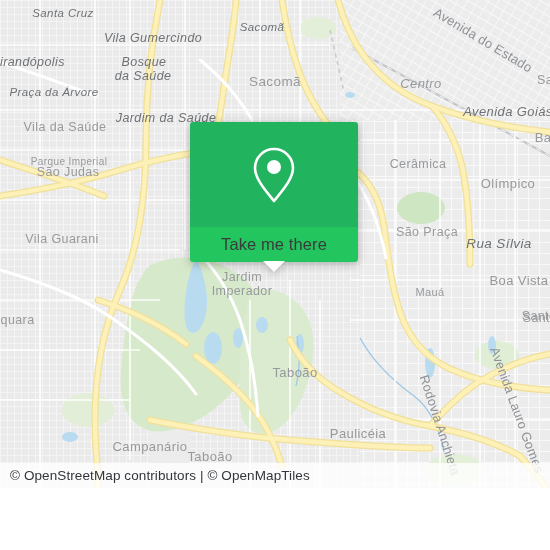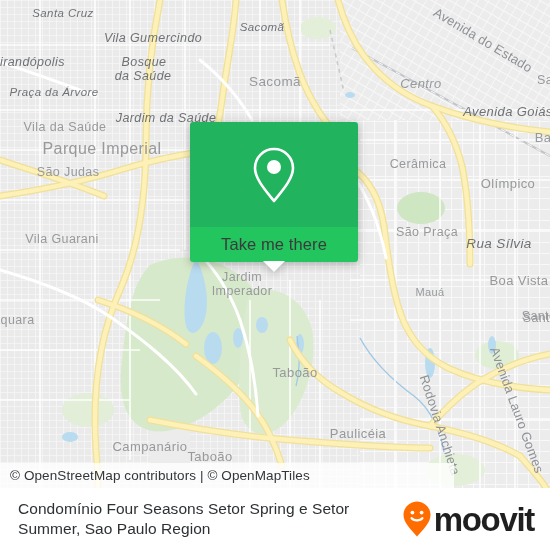--- a/index.html
+++ b/index.html
@@ -89,21 +89,21 @@
     border-left: 11px solid transparent;
     border-right: 11px solid transparent;
     border-top: 11px solid #fdfdfd;
   }
 
   
   #attribution {
     position: absolute;
     left: 0;
     top: 463px;
-    width: 454px;
+    width: 550px;
     height: 25px;
     background: rgba(255,255,255,0.80);
     display: flex;
     align-items: center;
     box-sizing: border-box;
     padding-left: 10px;
   }
   #attribution-text {
     font-size: 13.5px;
     color: #32363a;
@@ -302,21 +302,21 @@
         <div class="maplabel" style="left: 275px; top: 81px; font-size: 13.5px;">Sacomã</div>
         <div class="maplabel dark" style="left: 27px; top: 62px; font-size: 12.5px;">Mirandópolis</div>
         <div class="maplabel dark" style="left: 144px; top: 62px; font-size: 12.5px;">Bosque</div>
         <div class="maplabel dark" style="left: 143px; top: 76px; font-size: 12.5px;">da Saúde</div>
         <div class="maplabel dark" style="left: 54px; top: 86px; font-size: 11.5px; margin-top: 6px;">Praça da Árvore</div>
         <div class="maplabel" style="left: 421px; top: 83px; font-size: 13px; font-style: italic;">Centro</div>
         <div class="maplabel road" style="left: 483px; top: 40px; font-size: 13px; transform: translate(-50%, -50%) rotate(31deg);">Avenida do Estado</div>
         <div class="maplabel dark" style="left: 508px; top: 111px; font-size: 13px;">Avenida Goiás</div>
         <div class="maplabel dark" style="left: 166px; top: 118px; font-size: 12.5px;">Jardim da Saúde</div>
         <div class="maplabel" style="left: 65px; top: 127px; font-size: 12.5px;">Vila da Saúde</div>
-        <div class="maplabel" style="left: 69px; top: 149px; font-size: 16px; margin-left: 33px;">Parque Imperial</div>
+        <div class="maplabel" style="left: 69px; top: 161px; font-size: 10px;">Parque Imperial</div>
         <div class="maplabel" style="left: 418px; top: 164px; font-size: 12.5px;">Cerâmica</div>
         <div class="maplabel" style="left: 508px; top: 183px; font-size: 13px;">Olímpico</div>
         <div class="maplabel" style="left: 68px; top: 172px; font-size: 12.5px;">São Judas</div>
         <div class="maplabel" style="left: 427px; top: 232px; font-size: 12.5px;">São Praça</div>
         <div class="maplabel dark" style="left: 499px; top: 243px; font-size: 13.5px;">Rua Sílvia</div>
         <div class="maplabel" style="left: 62px; top: 239px; font-size: 12.5px;">Vila Guarani</div>
         <div class="maplabel" style="left: 242px; top: 277px; font-size: 12.5px;">Jardim</div>
         <div class="maplabel" style="left: 242px; top: 291px; font-size: 12.5px;">Imperador</div>
         <div class="maplabel" style="left: 519px; top: 280px; font-size: 13px;">Boa Vista</div>
         <div class="maplabel" style="left: 430px; top: 292px; font-size: 11px;">Mauá</div>
@@ -345,27 +345,14 @@
         <span id="popup-label">Take me there</span>
         <span id="popup-tail"></span>
       </div>
     </div>
 
     <div id="attribution">
       <span id="attribution-text">© OpenStreetMap contributors | © OpenMapTiles</span>
     </div>
   </div>
 
-  <div id="footer">
-    <div id="footer-title">Condomínio Four Seasons Setor Spring e Setor Summer, Sao Paulo Region</div>
-    <div id="brand">
-      <svg width="30" height="38" viewBox="0 0 30 38">
-        <path d="M15 1.5 C7.6 1.5 1.5 7.6 1.5 15 C1.5 23 10 30.5 15 36.5
-                 C20 30.5 28.5 23 28.5 15 C28.5 7.6 22.4 1.5 15 1.5 Z" fill="#ff6d00"></path>
-        <circle cx="10.4" cy="12.6" r="1.9" fill="#ffffff"></circle>
-        <circle cx="19.6" cy="12.6" r="1.9" fill="#ffffff"></circle>
-        <path d="M9.6 18.2 C11.6 21.2 18.4 21.2 20.4 18.2" stroke="#ffffff" stroke-width="2.3" fill="none" stroke-linecap="round"></path>
-      </svg>
-      <span id="brand-wordmark">moovit</span>
-    </div>
-  </div>
 
 </div>
 
 </body></html>

